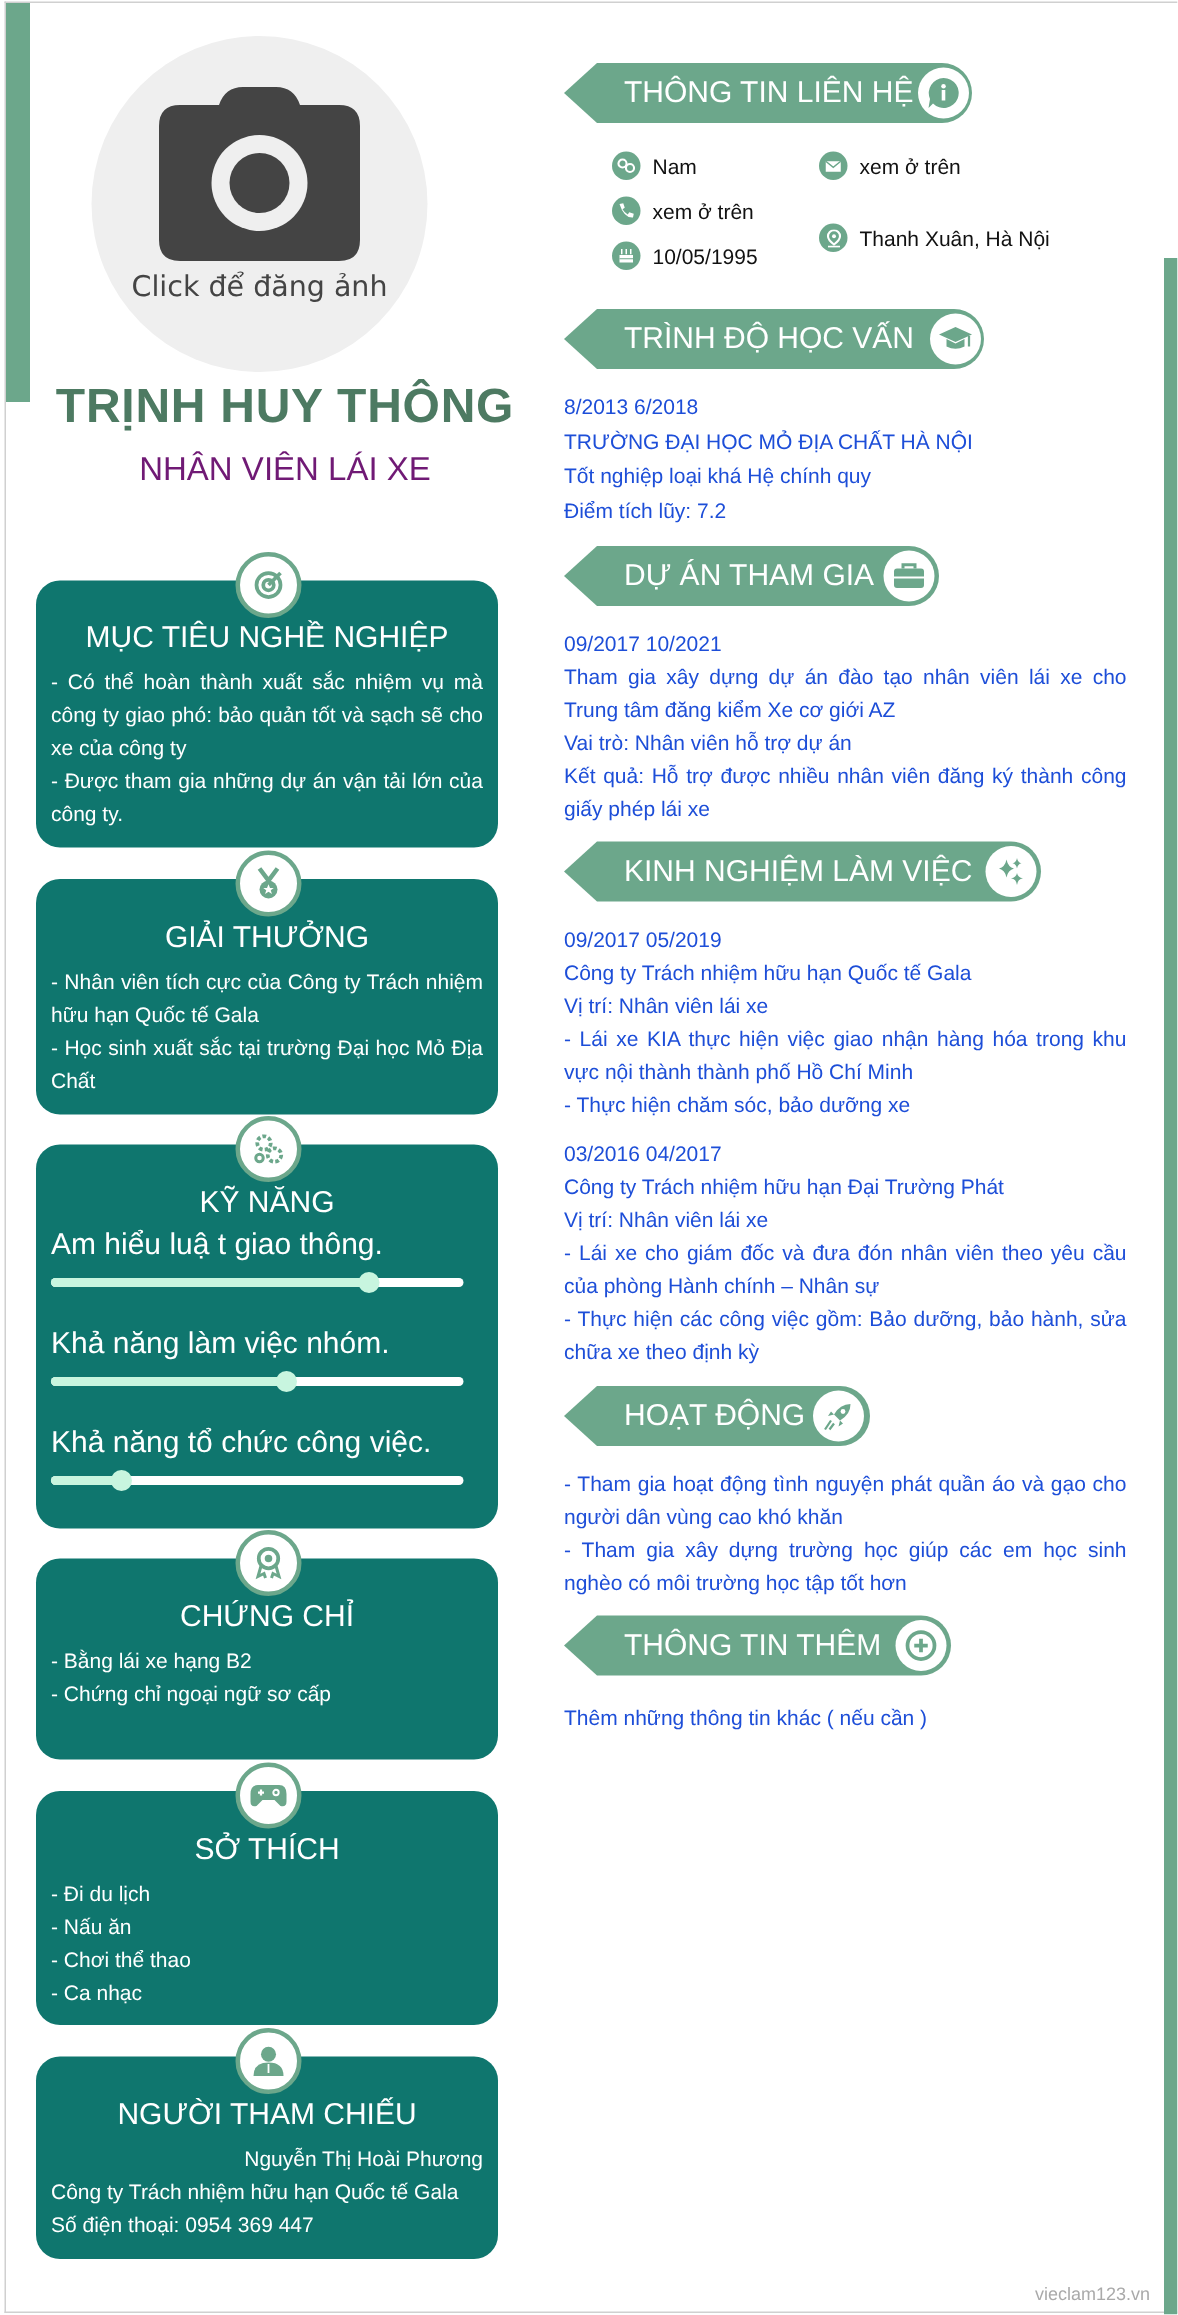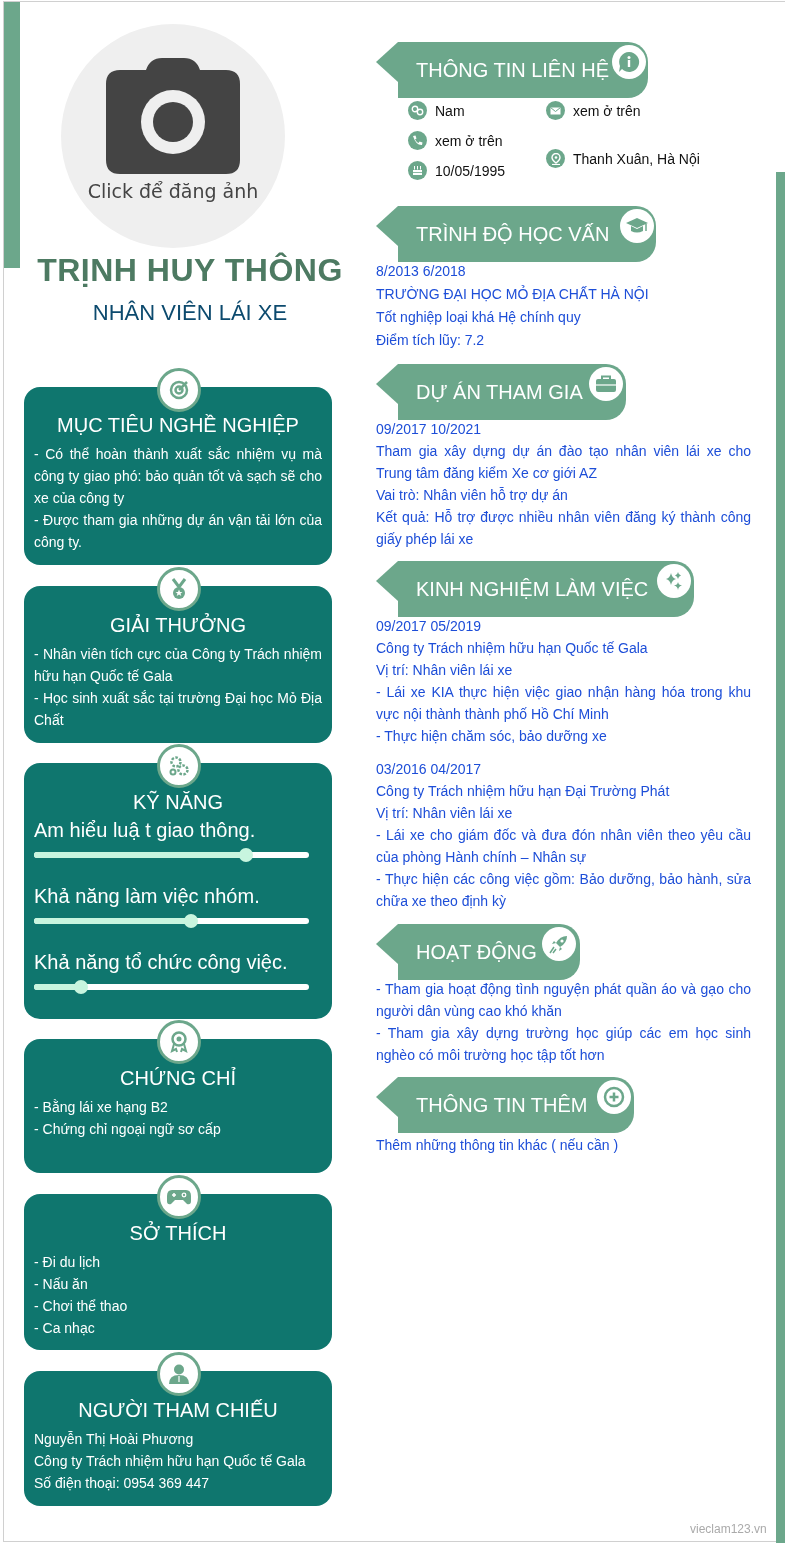--- a/index.html
+++ b/index.html
@@ -6,34 +6,34 @@
   body { width:785px; height:1543px; background:#ffffff; position:relative; overflow:hidden; font-family:"Liberation Sans", sans-serif; color:#222; }
   .page { position:absolute; left:3px; top:1px; width:782px; height:1541px; background:#fff; border-top:1px solid #d0d0d0; border-left:1px solid #d0d0d0; border-bottom:1px solid #d0d0d0; box-sizing:border-box; }
   .bar-left { position:absolute; left:4px; top:2px; width:16px; height:266px; background:#6ca78b; }
   .bar-right { position:absolute; left:776px; top:172px; width:9px; height:1371px; background:#6ca78b; }
 
   .avatar { position:absolute; left:61px; top:24px; width:224px; height:224px; border-radius:50%; background:#efefef; cursor:pointer; }
   .avatar svg { position:absolute; left:45px; top:32px; }
   .avatar .cap { position:absolute; left:0; width:100%; top:156px; text-align:center; font-family:"DejaVu Sans", sans-serif; font-size:19px; color:#444; }
 
   .name { position:absolute; left:0; width:380px; top:252px; text-align:center; font-size:32px; font-weight:bold; color:#4d7a62; letter-spacing:0.5px; }
-  .job { position:absolute; left:0; width:380px; top:300px; text-align:center; font-size:22px; color:#0c4a6e; }
+  .job { position:absolute; left:0; width:380px; top:300px; text-align:center; font-size:22px; color:#701a75; }
 
   .box { position:absolute; left:24px; width:308px; background:#0f766e; border-radius:16px; color:#fff; box-sizing:border-box; padding:0 10px; }
   .box .badge { position:absolute; left:136px; top:-16px; width:38px; height:38px; border-radius:50%; background:#fff; border:3px solid #6ca78b; box-sizing:content-box; display:flex; align-items:center; justify-content:center; margin-left:-3px; margin-top:-3px; }
   .box h3 { margin:0; font-weight:normal; font-size:20px; text-align:center; color:#fff; }
   .box p { margin:0; font-size:14px; line-height:22px; text-align:justify; }
   .skill-label { font-size:20px; line-height:20px; }
   .slider { position:relative; height:6px; background:#fff; border-radius:3px; margin:12px 0 0 0; width:275px; }
   .slider .fill { position:absolute; left:0; top:0; height:6px; background:#c8f5df; border-radius:3px; }
   .slider .knob { position:absolute; top:-4px; width:14px; height:14px; border-radius:50%; background:#c8f5df; margin-left:-7px; }
 
   .sec { position:absolute; left:376px; height:40px; }
   .sec .arrow { position:absolute; left:0; top:0; width:0; height:0; border-top:20px solid transparent; border-bottom:20px solid transparent; border-right:22px solid #6ca78b; }
-  .sec .band { position:absolute; left:22px; top:0; height:56px; background:#6ca78b; border-radius:0 20px 20px 0; display:flex; align-items:center; }
+  .sec .band { position:absolute; left:22px; top:0; height:40px; background:#6ca78b; border-radius:0 20px 20px 0; display:flex; align-items:center; }
   .sec .band span { color:#fff; font-size:20px; padding-left:18px; white-space:nowrap; }
   .sec .ico { position:absolute; top:3px; width:34px; height:34px; border-radius:50%; background:#fff; display:flex; align-items:center; justify-content:center; }
 
   .txt { position:absolute; left:376px; width:375px; font-size:14px; line-height:22px; color:#1d4ed8; }
   .txt p { margin:0; text-align:justify; }
 
   .contact-item { position:absolute; display:flex; align-items:center; font-size:14px; color:#111; }
   .contact-item .ci { width:19px; height:19px; border-radius:50%; background:#6ca78b; display:inline-flex; align-items:center; justify-content:center; margin-right:8px; }
 
   .footer { position:absolute; left:690px; top:1522px; font-size:12px; color:#aaa; }
@@ -150,21 +150,21 @@
 <div class="box" style="top:1371px;height:135px;">
   <div class="badge">
     <svg width="22" height="22" viewBox="0 0 22 22">
         <circle cx="11" cy="6.5" r="5" fill="#6ca78b"></circle>
         <path d="M1 21 Q1 12 11 12 Q21 12 21 21 Z" fill="#6ca78b"></path>
         <path d="M11 13 L11 19" stroke="#fff" stroke-width="1.2"></path>
       </svg>
   </div>
   <h3 style="margin-top:28px;">NGƯỜI THAM CHIẾU</h3>
   <div style="margin-top:6px;">
-    <p style="text-align:left;">Nguyễn Thị Hoài Phương</p>
+    <p style="text-align:right;">Nguyễn Thị Hoài Phương</p>
     <p style="text-align:left;">Công ty Trách nhiệm hữu hạn Quốc tế Gala</p>
     <p style="text-align:left;">Số điện thoại: 0954 369 447</p>
   </div>
 </div>
 
 <div class="sec" style="top:42px;">
   <div class="arrow"></div>
   <div class="band" style="width:250px;">
       <span>THÔNG TIN LIÊN HỆ</span>
     </div>

